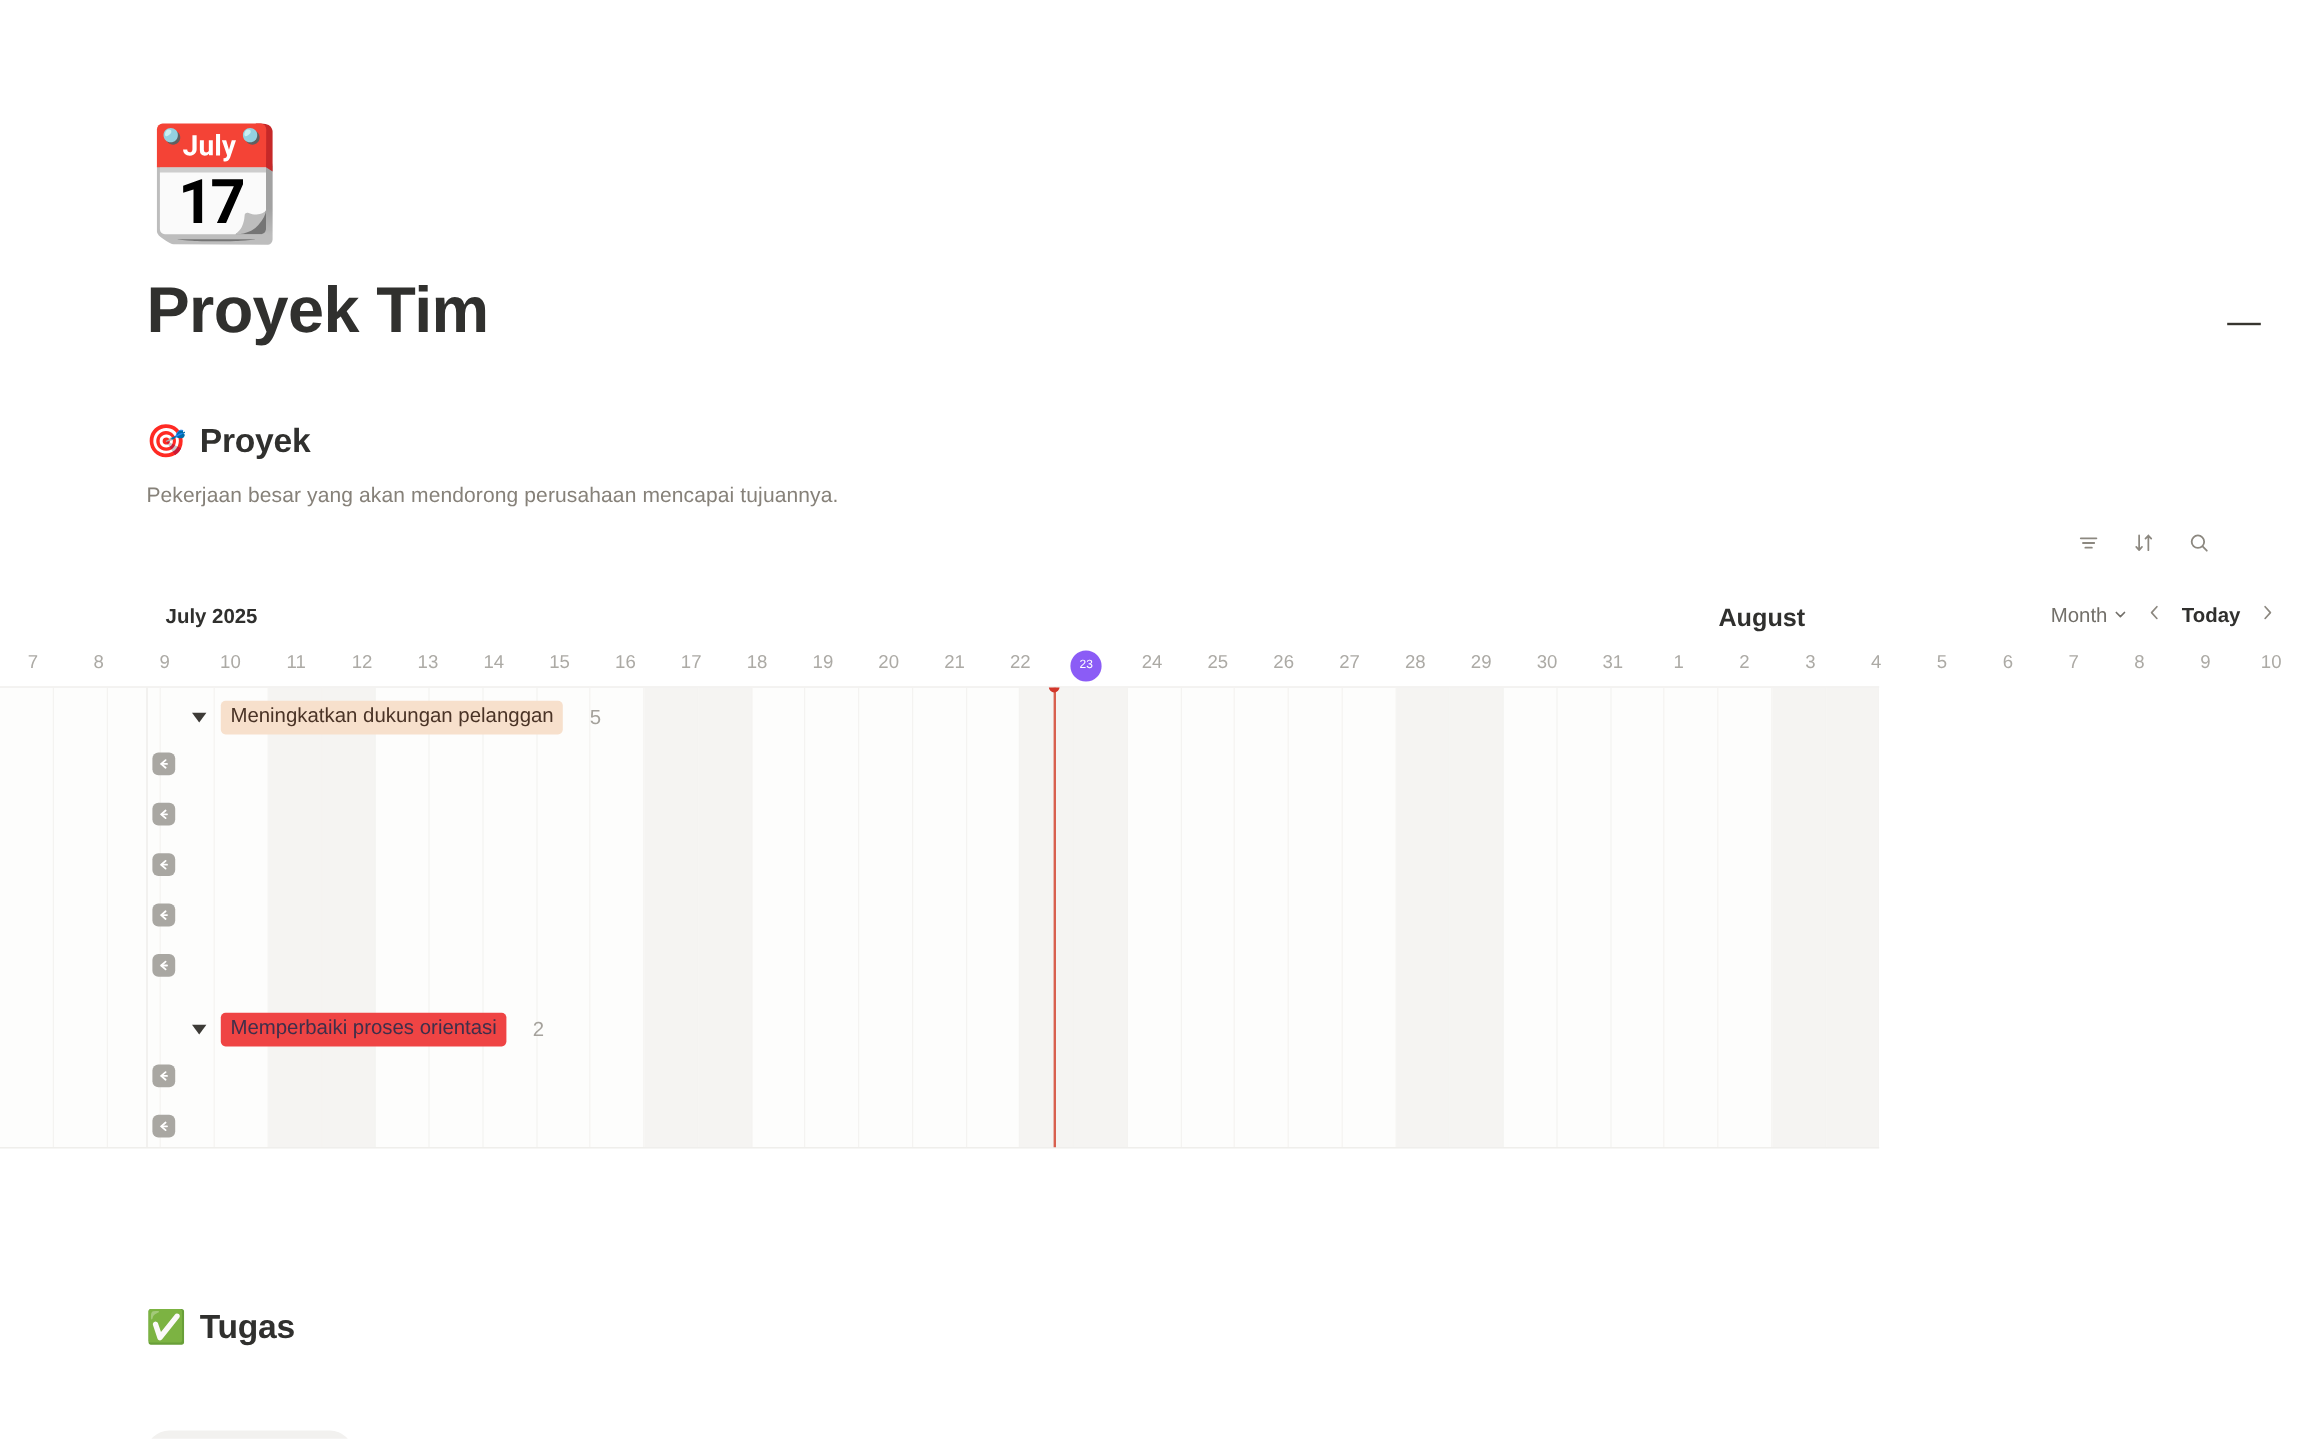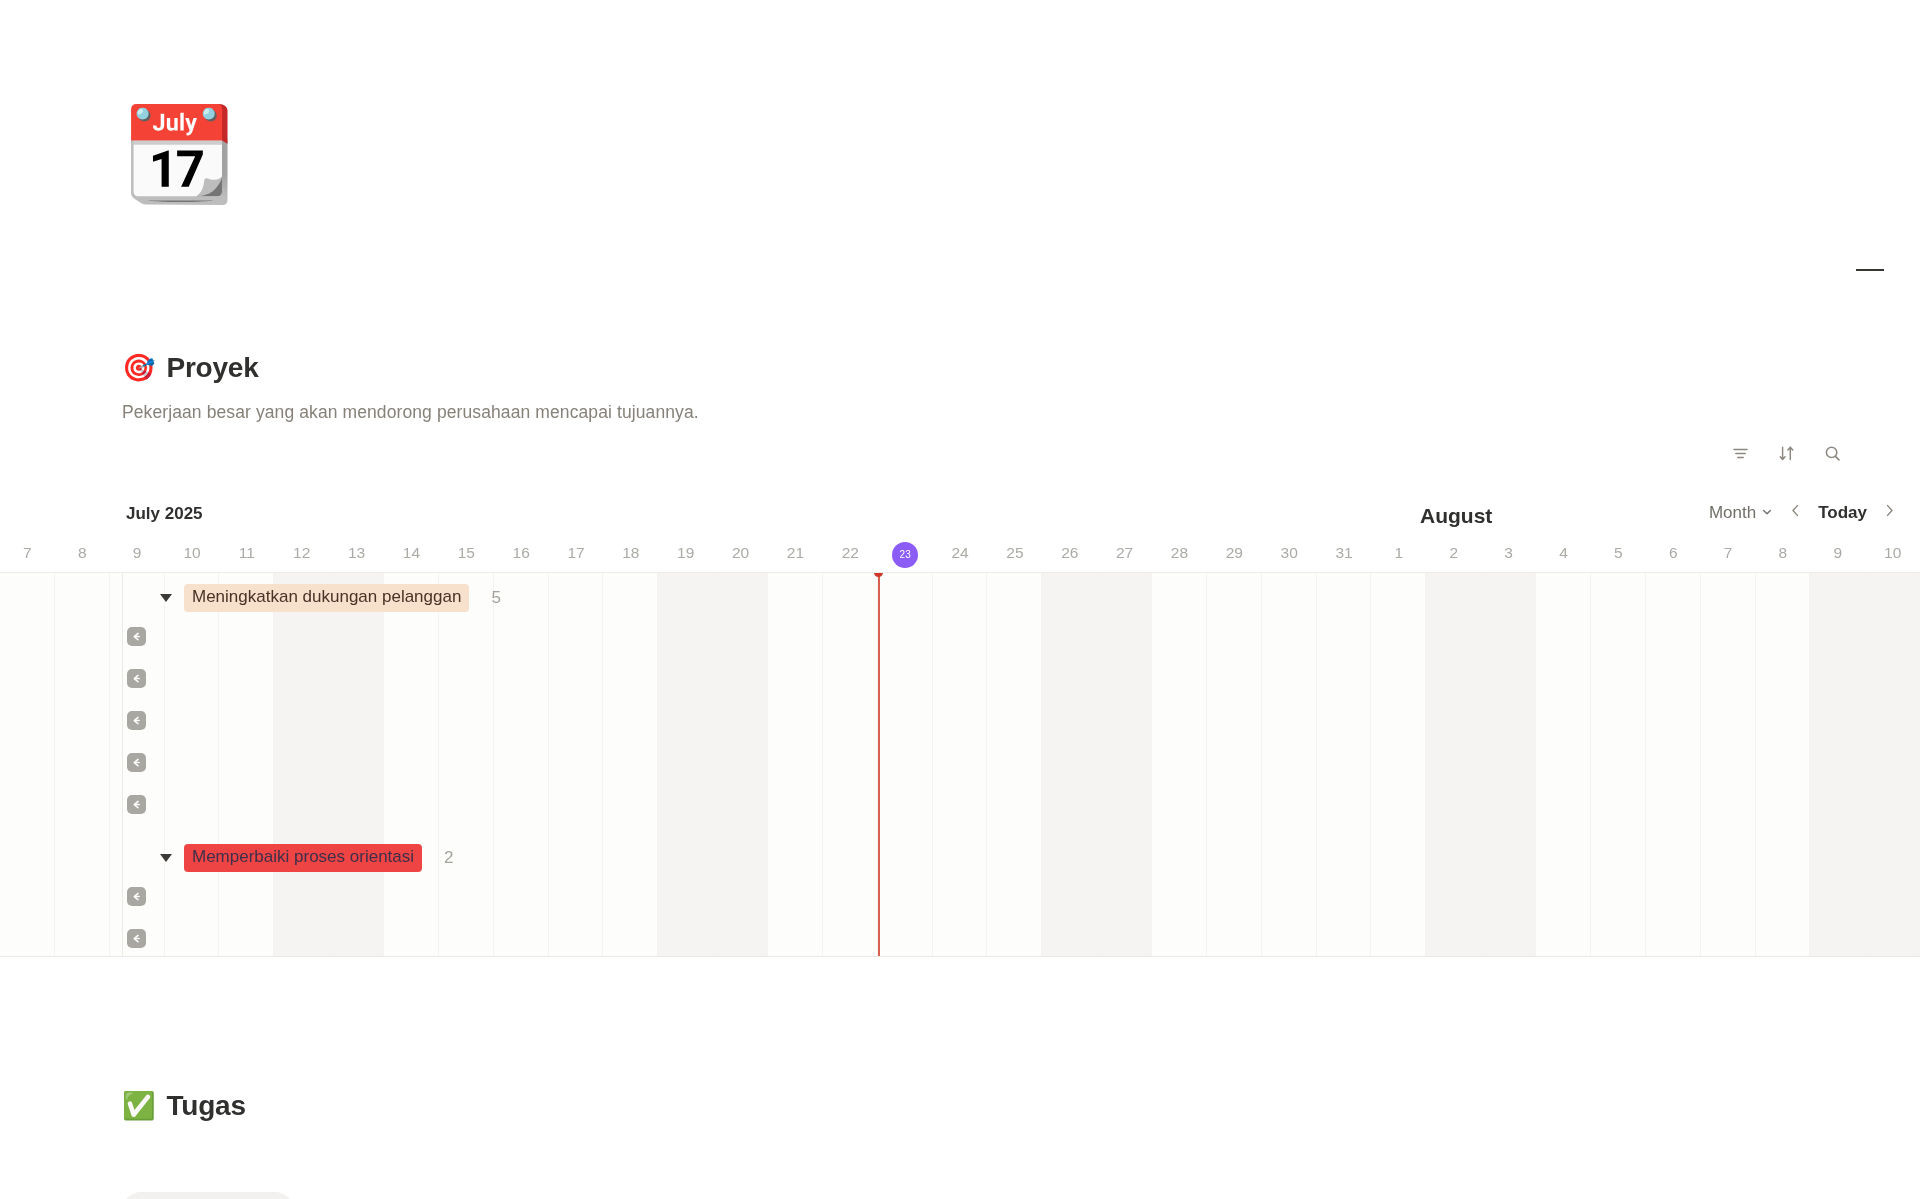--- a/index.html
+++ b/index.html
@@ -138,21 +138,21 @@
     align-items: center;
     justify-content: center;
     cursor: pointer;
     color: #8c8880;
   }
   #timeline-block { position: absolute; left: 0; top: 504px; width: 1920px; }
 
   .tl-topbar {
     position: relative;
     height: 32px;
-    margin: 0 0 6px 4px;
+    margin: 0 0 6px 16px;
   }
   .tl-month-left {
     position: absolute;
     left: 122px;
     top: 0;
     font-size: 17px;
     font-weight: bold;
     color: #30302e;
   }
   .tl-month-right {
@@ -225,21 +225,21 @@
     font-size: 10px;
     font-weight: normal;
     line-height: 1;
     margin-top: -2px;
   }
 
   .tl-body {
     position: absolute;
     left: 0;
     top: 30px;
-    width: 1920px;
+    width: 1566px;
     height: 385px;
     border-top: 1px solid #edecea;
     border-bottom: 1px solid #eceae7;
     background: #fdfdfc;
     overflow: hidden;
   }
   .tl-cols {
     position: absolute;
     inset: 0;
     display: flex;
@@ -353,20 +353,21 @@
   }
   .cut-tab.plain { background: transparent; width: 40px; }
 </style>
 </head>
 <body>
 
 <div class="page">
 
   <div class="doc-header">
     <span class="doc-icon">📆</span>
+    <div class="doc-title">Proyek Tim</div>
   </div>
 
   <div class="window-minimize">
     <i></i>
   </div>
 
   <div class="section" id="section-proyek">
     <div class="section-heading">
       <span class="emoji">🎯</span>
       <span>Proyek</span>

